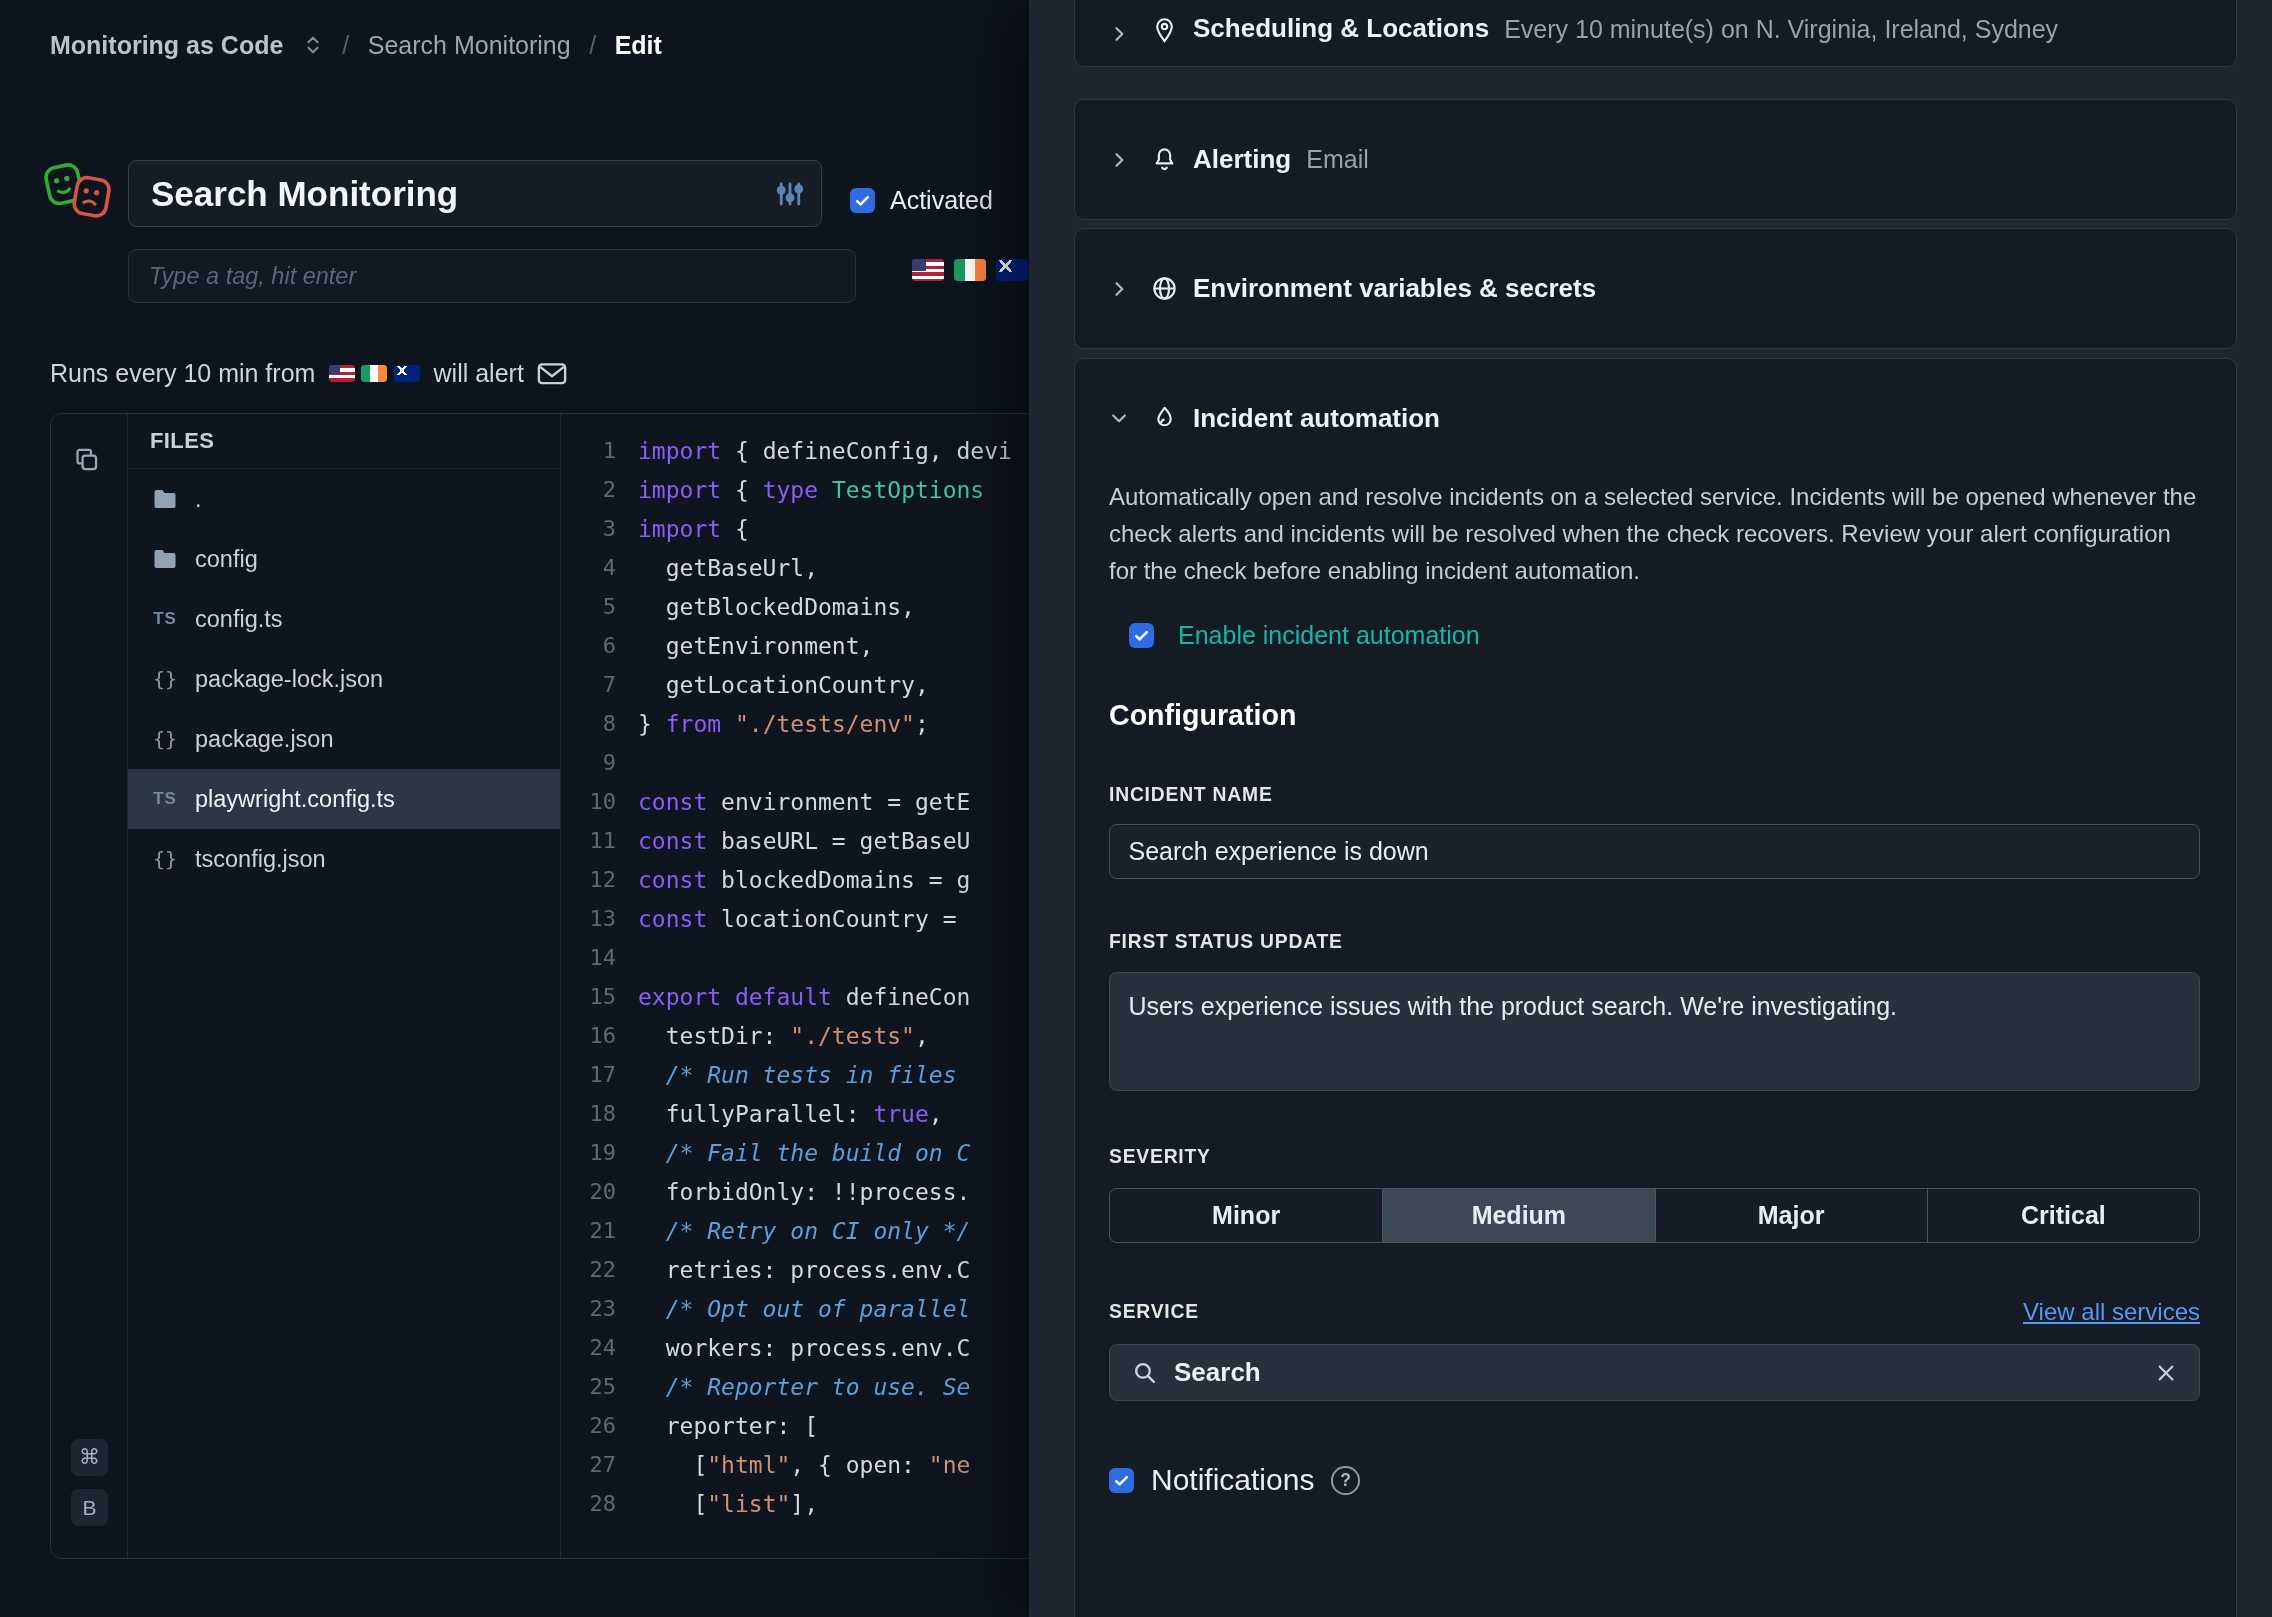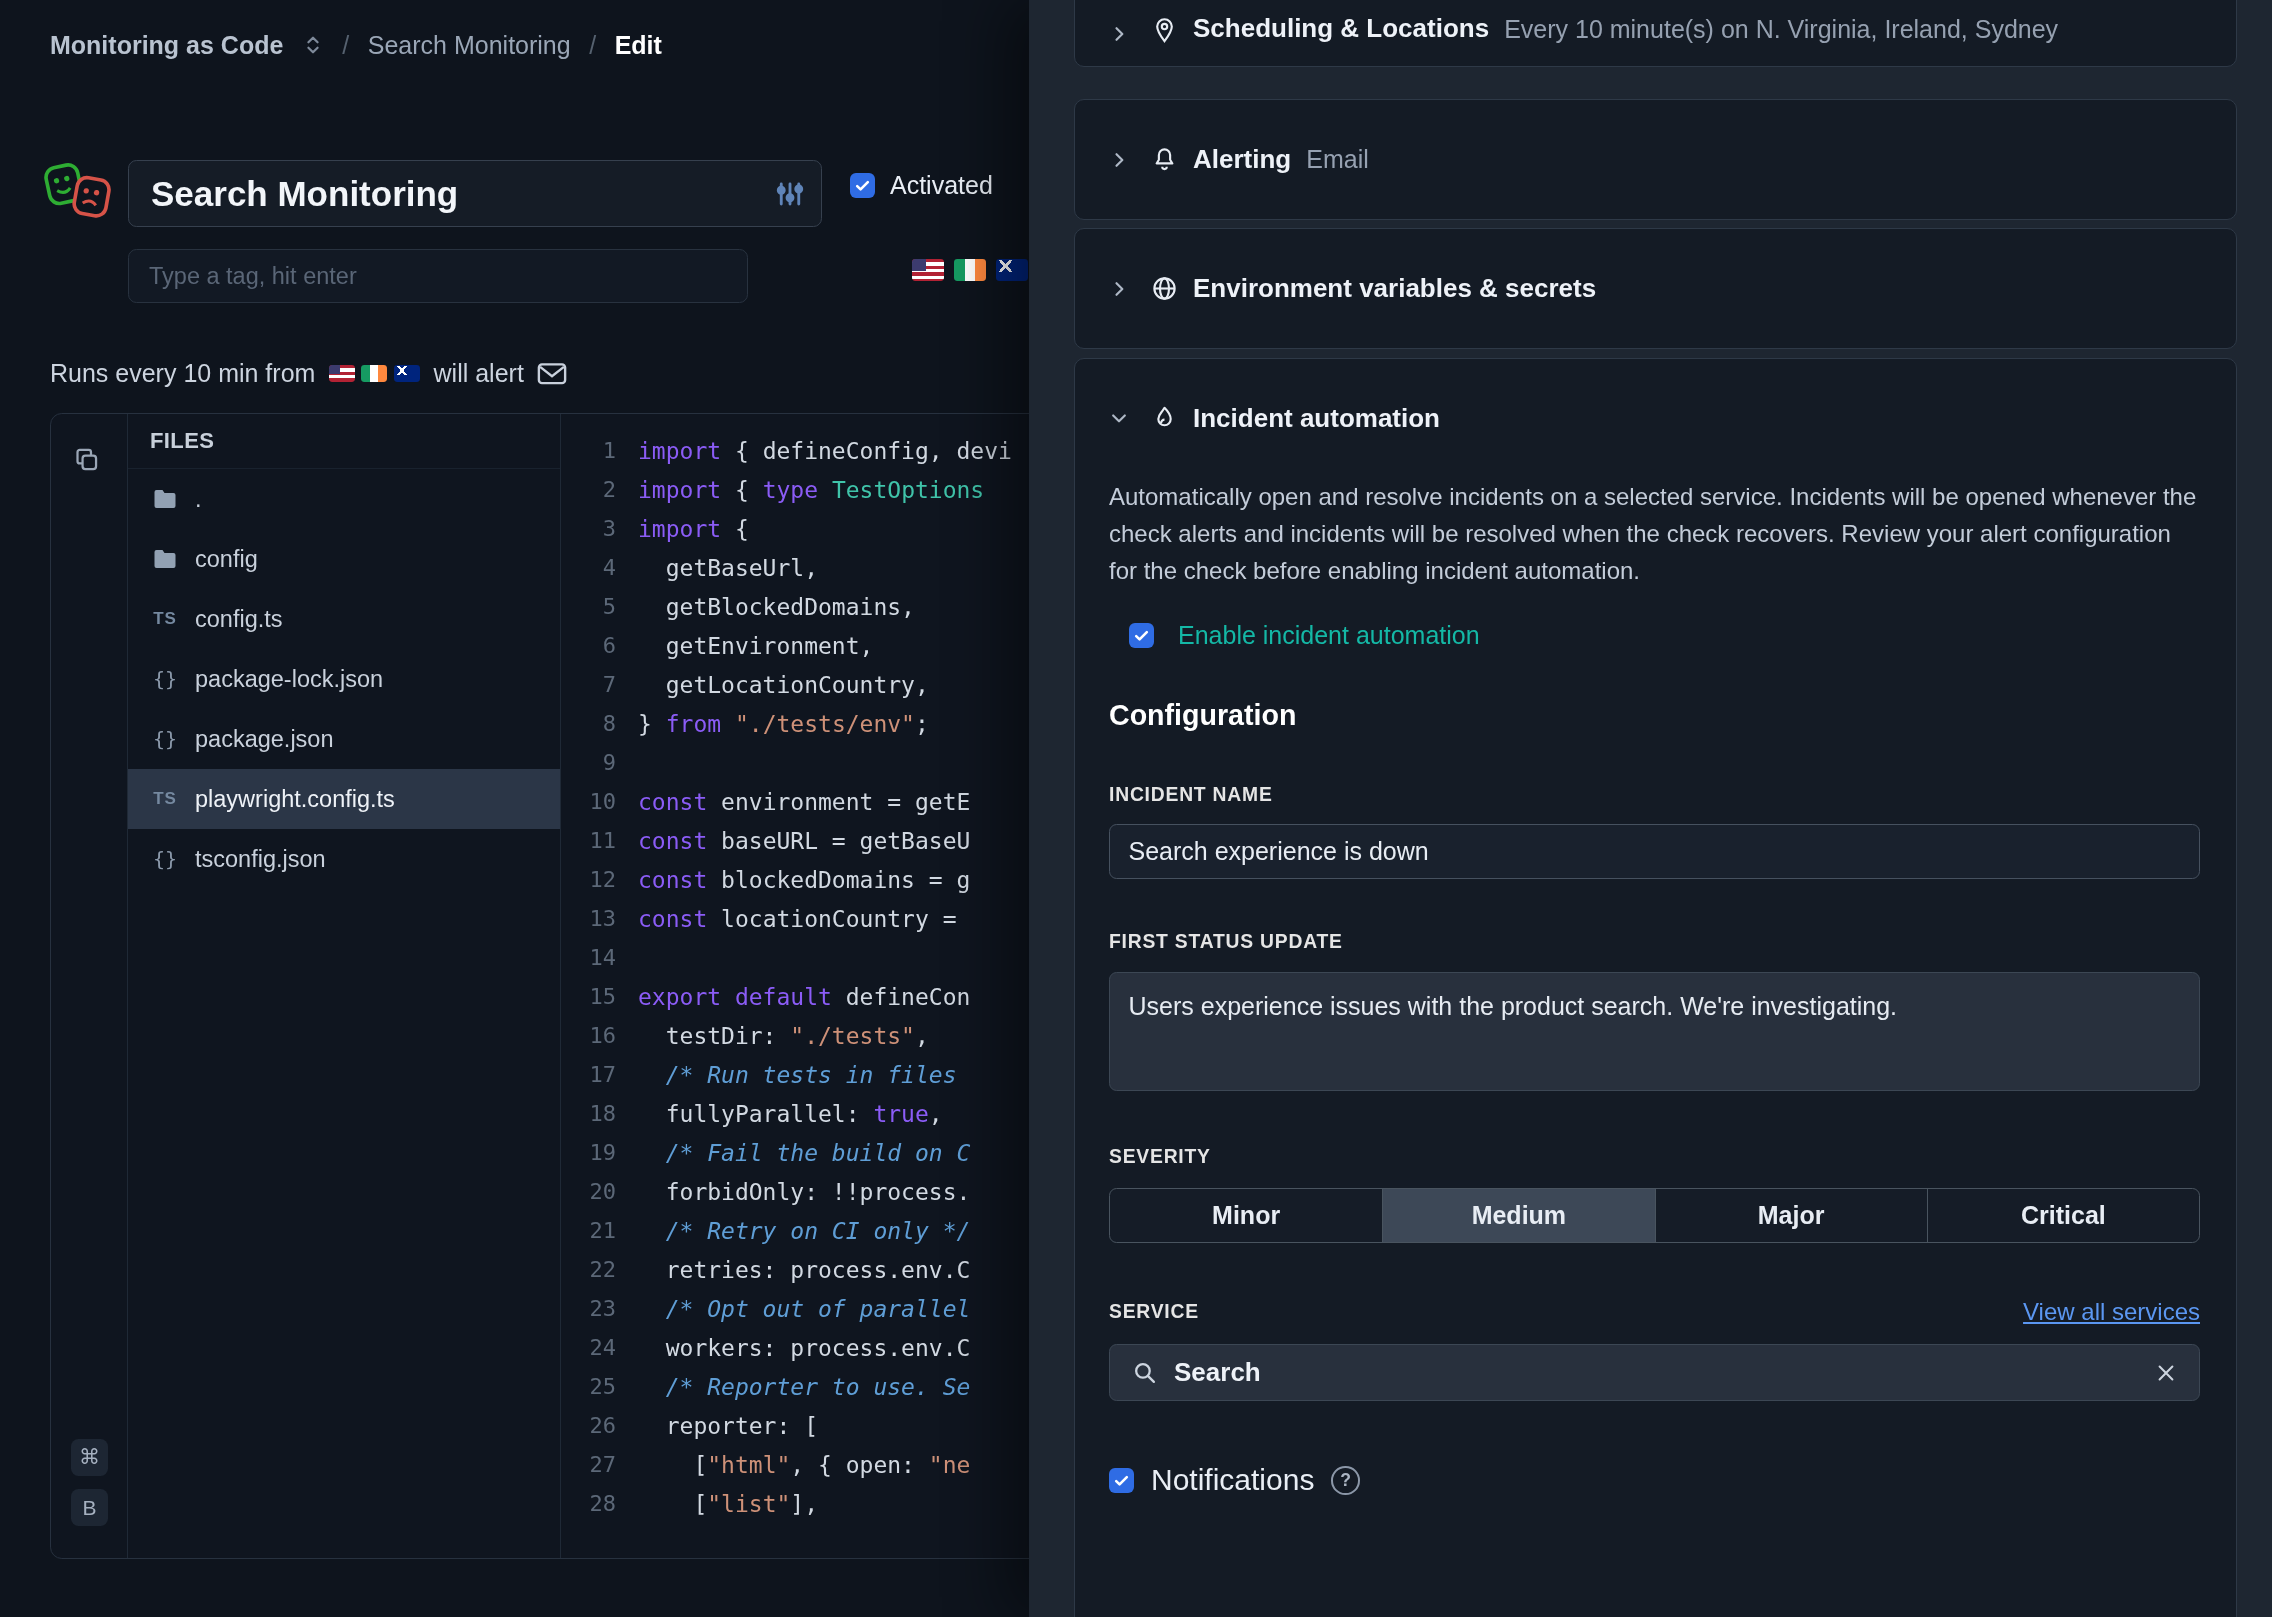--- a/index.html
+++ b/index.html
@@ -18,24 +18,24 @@
   .bc-sep { color:#55616f; }
   .bc-section { color:#9aa6b6; }
   .bc-page { color:#ffffff; font-weight:700; }
 
   
   .mask-logo { position:absolute; left:44px; top:161px; }
   .name-wrap { position:absolute; left:128px; top:160px; width:694px; height:67px; }
   .name-input { width:100%; height:100%; background:#151c26; border:1.7px solid #36404e; border-radius:8.4px;
     color:#f2f5f9; font-size:35px; font-weight:600; padding:0 71px 0 22px; font-family:inherit; }
   .eq-icon { position:absolute; right:17px; top:18.5px; }
-  .activated-row { position:absolute; left:850px; top:171px; display:flex; align-items:center; gap:15px; font-size:25px; color:#e9eef5; }
+  .activated-row { position:absolute; left:850px; top:186px; display:flex; align-items:center; gap:15px; font-size:25px; color:#e9eef5; }
   .checkbox { width:25px; height:25px; border-radius:5.9px; background:#2f6ce4; display:flex; align-items:center; justify-content:center; flex:none; }
-  .tag-input { position:absolute; left:128px; top:249px; width:620px; height:54px; background:#121924; border:1.7px solid #28323f;
-    border-radius:8.4px; color:#dfe5ee; font-size:23.5px; padding:0 20px; font-family:inherit; }
+  .tag-input { position:absolute; left:128px; top:249px; width:728px; height:54px; background:#121924; border:1.7px solid #28323f;
+    border-radius:8.4px; color:#dfe5ee; font-size:23.5px; padding:0 20px; font-family:inherit;font-style:italic; }
   .tag-input::placeholder { color:#5a6677; }
   .header-flags { position:absolute; left:912px; top:259px; display:flex; gap:10px; }
   .runs-line { position:absolute; left:50px; top:359px; display:flex; align-items:center; gap:13.4px; font-size:25px; color:#ccd4df; }
   .runs-line .flag { width:26px; height:17.6px; }
 
   .flag { width:32px; height:22px; border-radius:3.4px; display:inline-block; position:relative; overflow:hidden; flex:none; }
   .flag-us { background:repeating-linear-gradient(#b22234 0 3.4px,#ffffff 3.4px 6.7px); }
   .flag-us::after { content:""; position:absolute; left:0; top:0; width:45%; height:54%; background:#3c3b6e; }
   .flag-ireland { background:linear-gradient(to right,#169b62 0 33%,#ffffff 33% 66%,#ff883e 66%); }
   .flag-australia { background:#00247d; }

